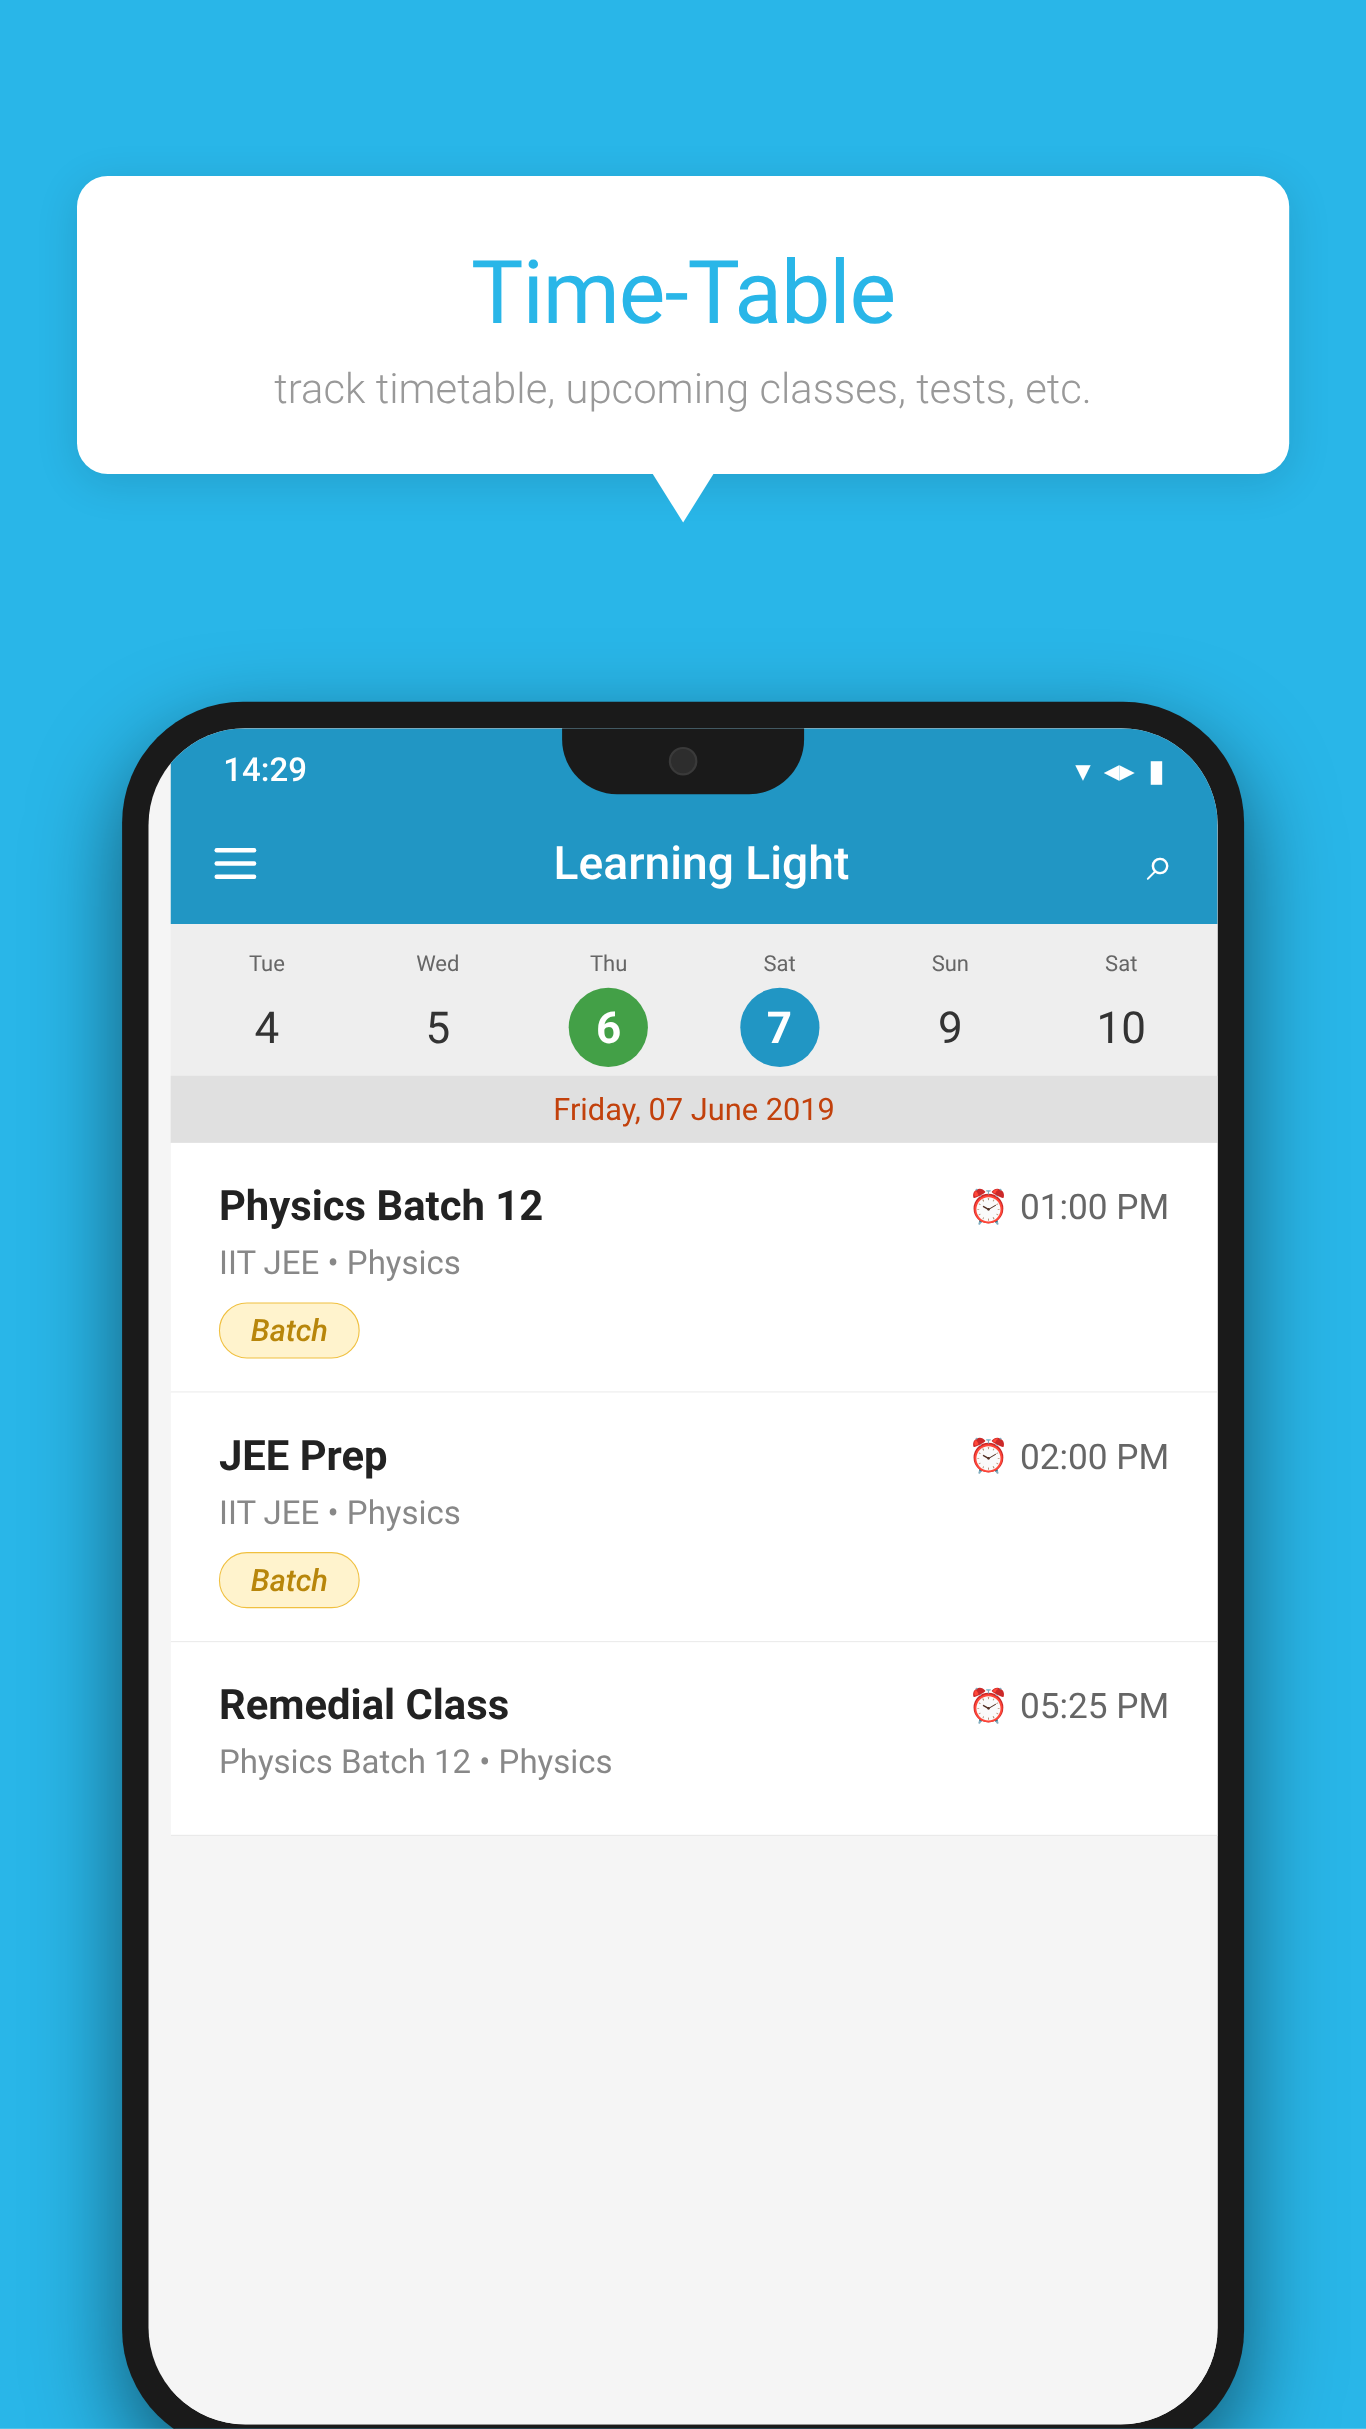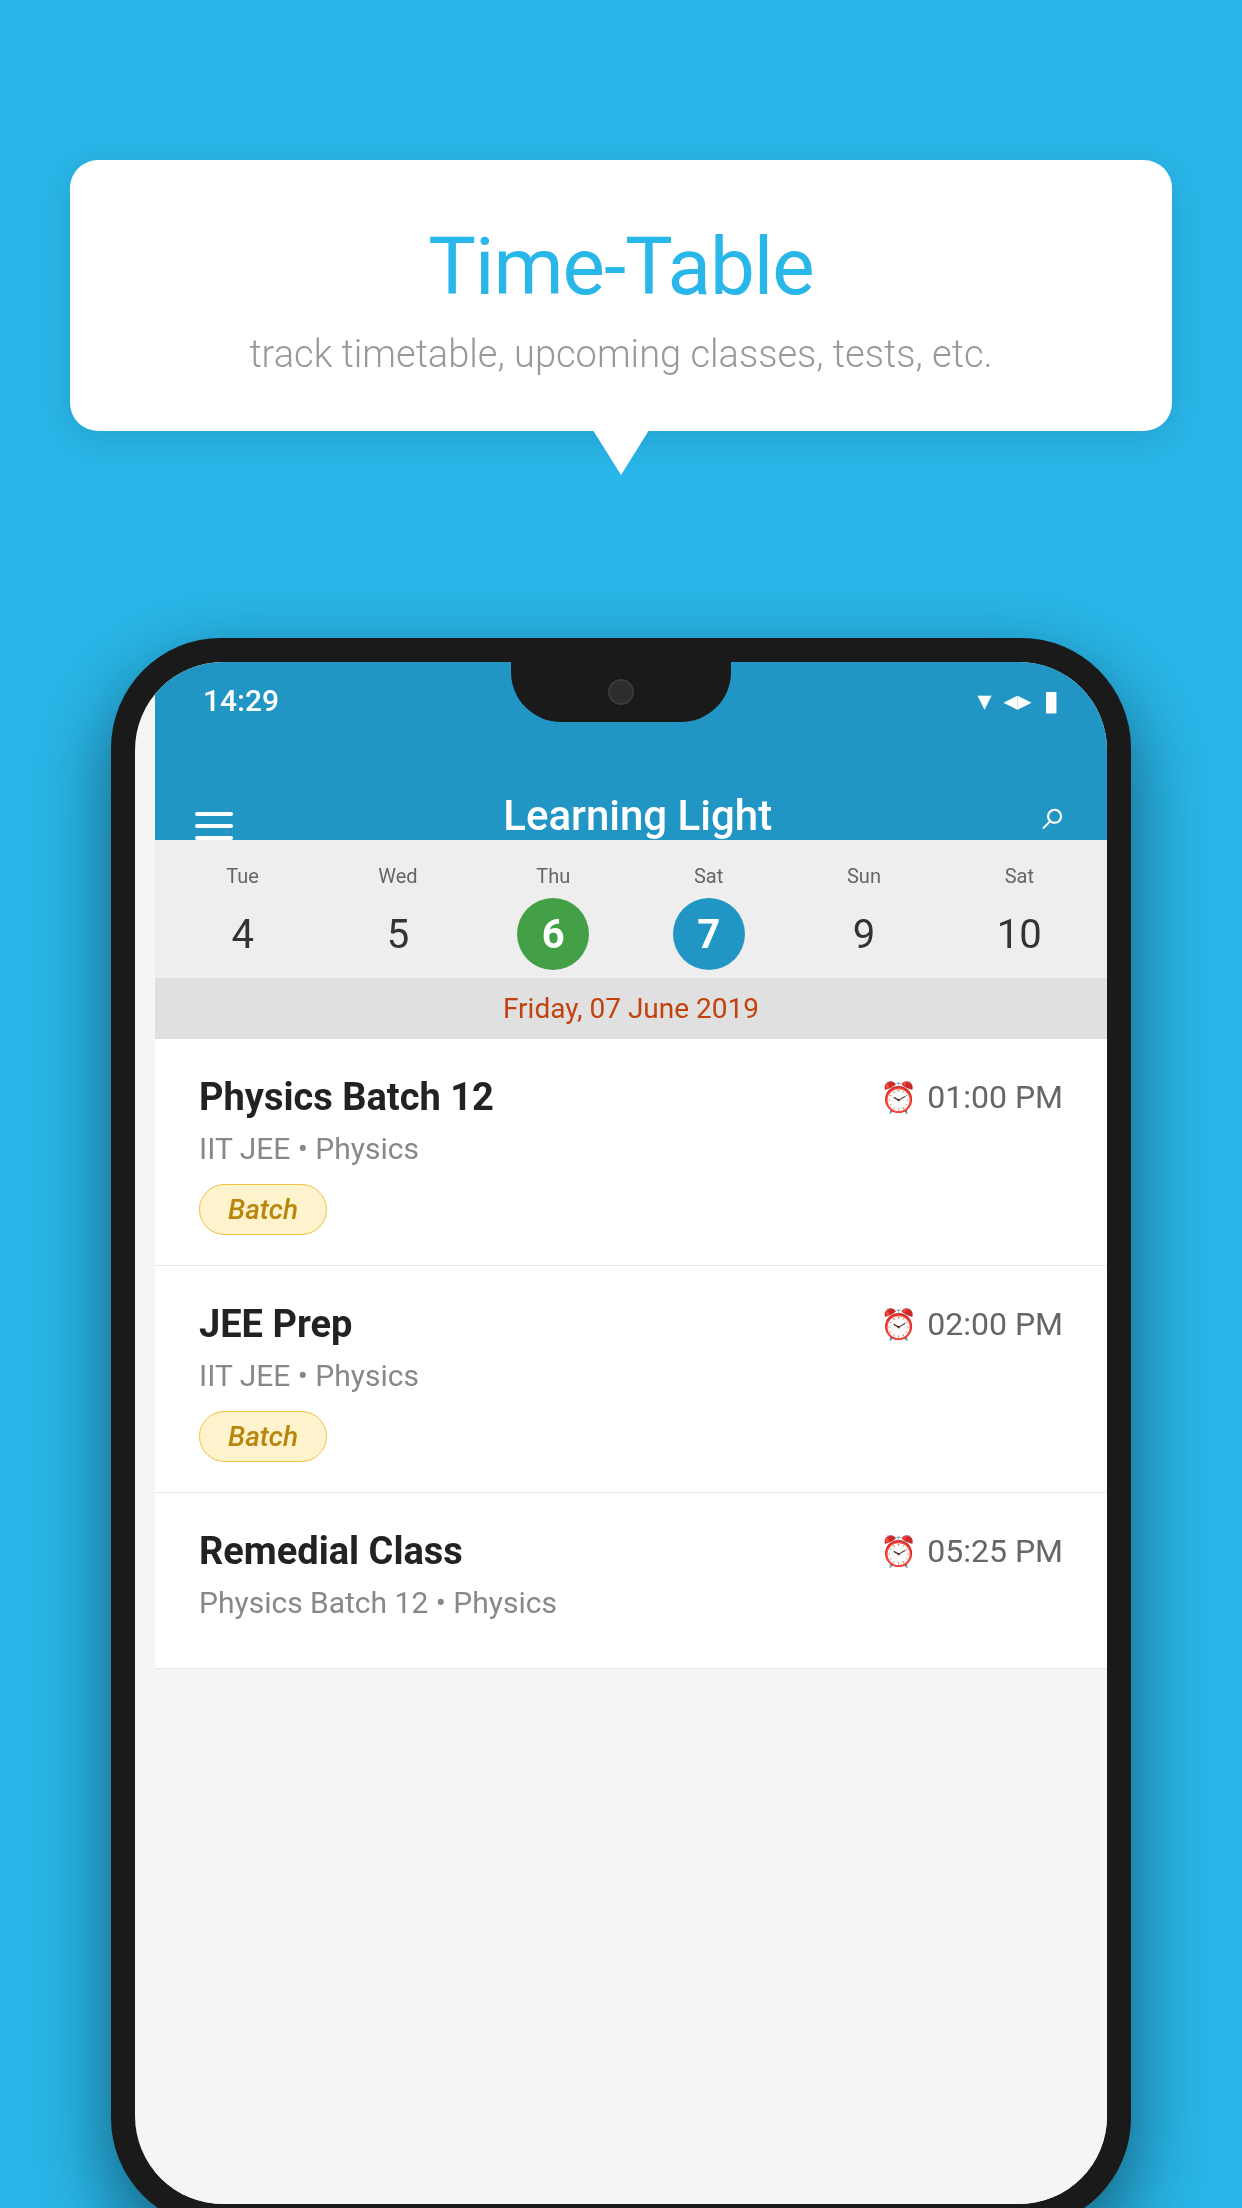--- a/index.html
+++ b/index.html
@@ -158,21 +158,21 @@
     .wifi-icon, .signal-icon, .battery-icon {
       color: #fff;
       font-size: 28px;
     }
 
     
     .app-bar {
       background: #2196c4;
       height: 110px;
       display: flex;
-      align-items: flex-end;
+      align-items: center;
       padding: 0 40px;
     }
 
     .hamburger-icon {
       color: #fff;
       font-size: 44px;
       cursor: pointer;
       display: flex;
       flex-direction: column;
       gap: 8px;

